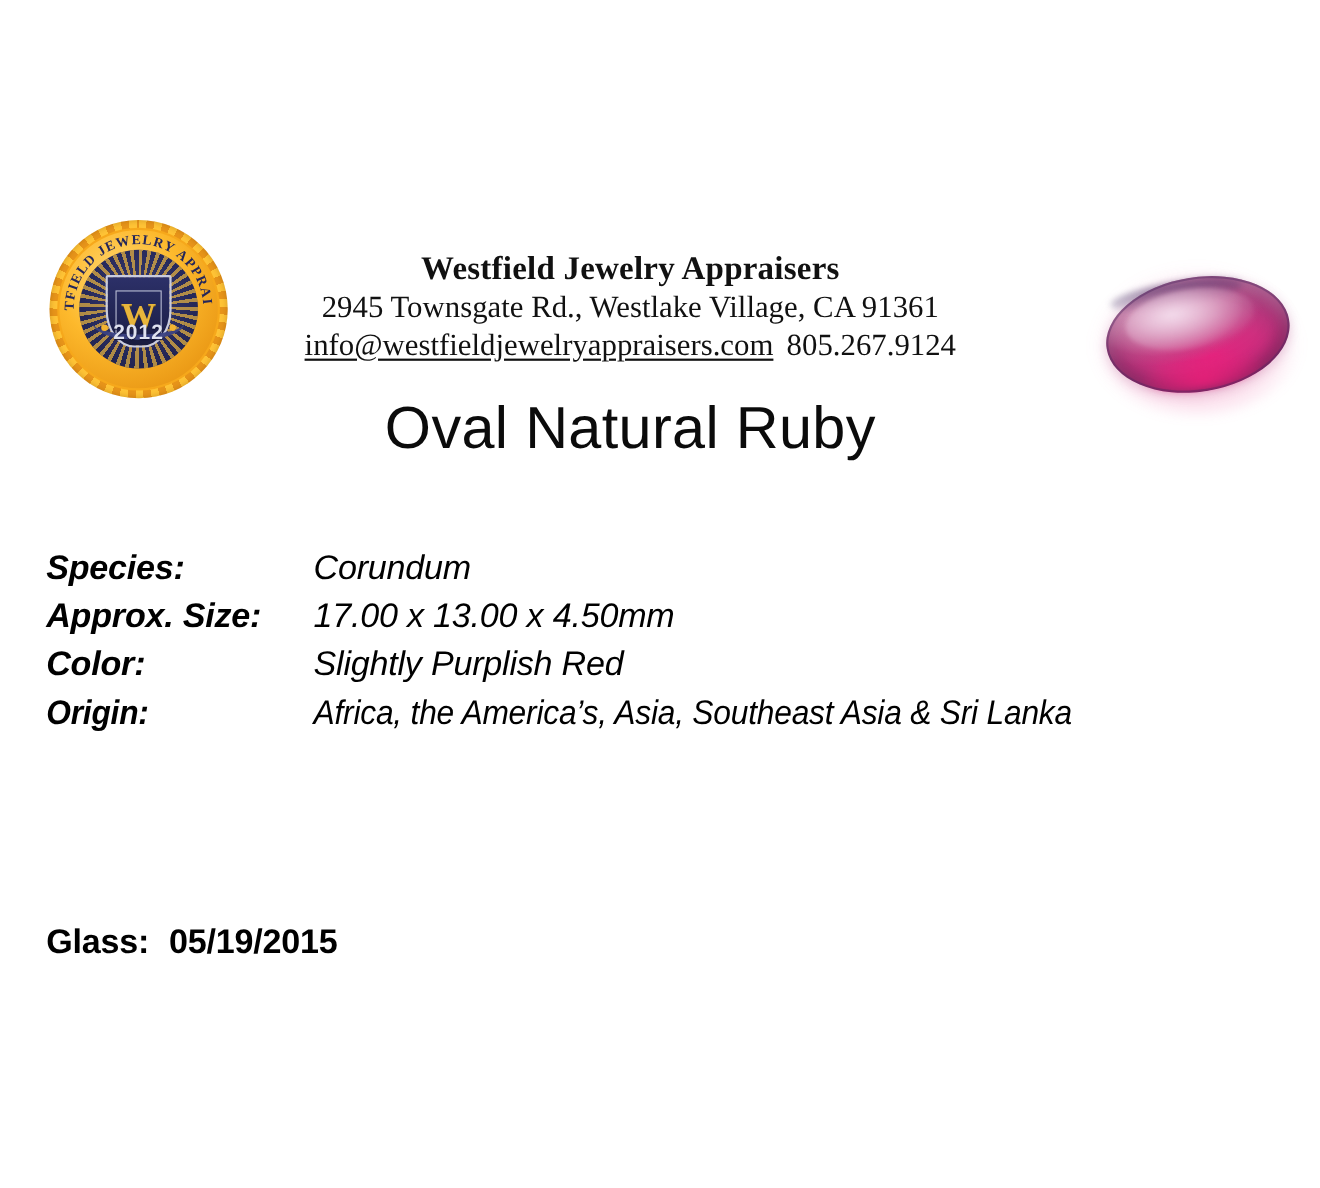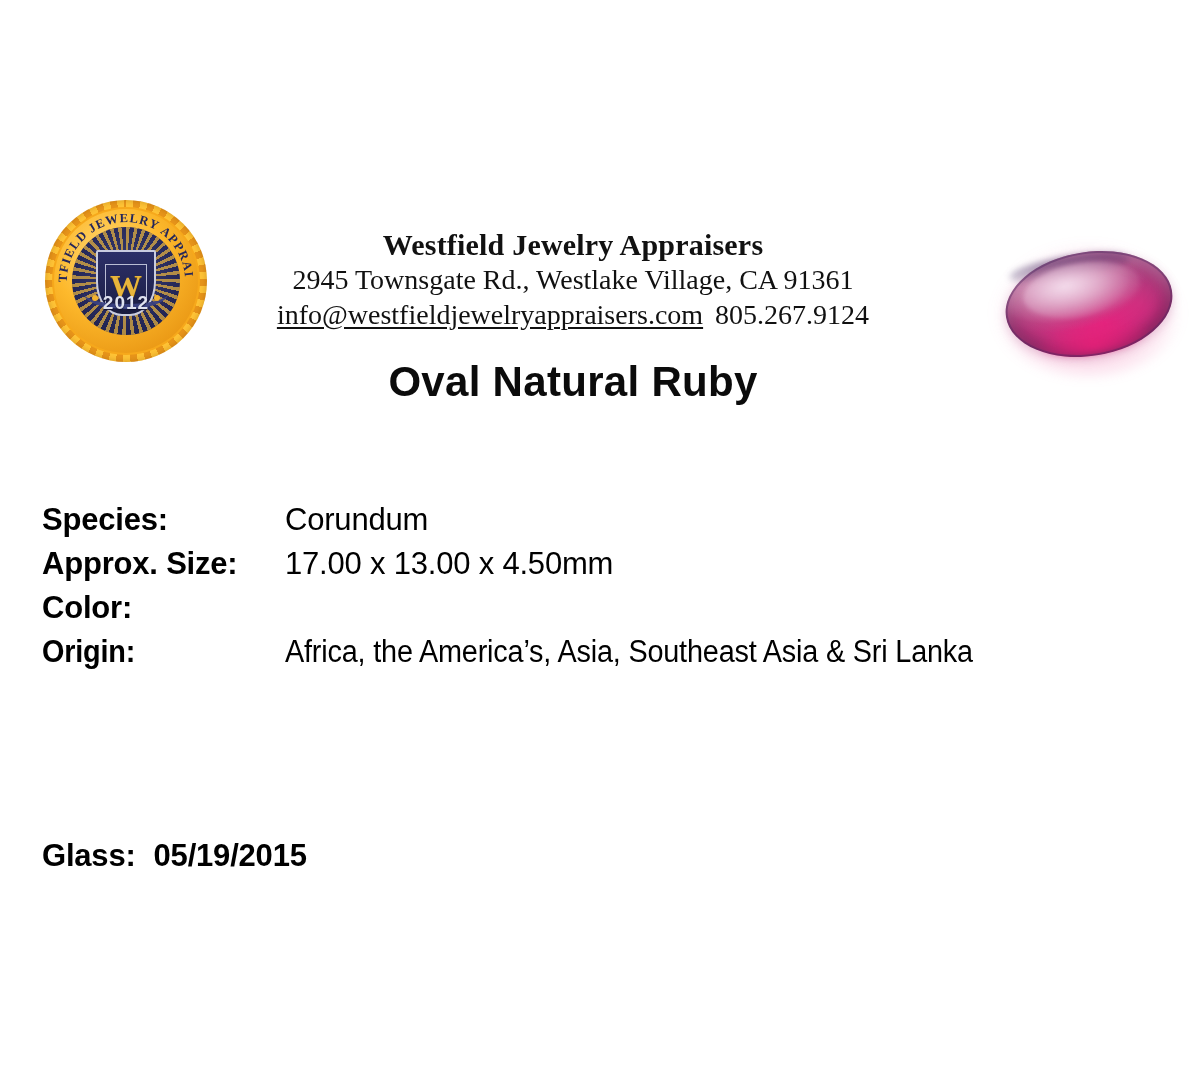--- a/index.html
+++ b/index.html
@@ -182,22 +182,22 @@
   }
   .contact-phone { margin-left: 12px; }
 
   .gem-title {
     position: absolute;
     left: 228px;
     top: 358px;
     width: 690px;
     text-align: center;
     font-family: "Liberation Sans", sans-serif;
-    font-size: 42px;
-    font-weight: 700;
+    font-size: 54px;
+    font-weight: 400;
     letter-spacing: .3px;
     color: #0b0b0b;
   }
 
   
   .gem-stage {
     position: absolute;
     left: 985px;
     top: 230px;
     width: 205px;
@@ -288,22 +288,23 @@
 
   
   .specs {
     position: absolute;
     left: 42px;
     top: 498px;
     width: 1115px;
   }
   .spec-row {
     display: flex;
-    align-items: center;
+    align-items: flex-start;
     height: 44px;
+    font-style: italic;
   }
   .spec-label {
     flex: 0 0 243px;
     font-size: 31px;
     font-weight: 700;
     letter-spacing: -.2px;
     white-space: nowrap;
     color: #000;
   }
   .spec-value {
@@ -391,20 +392,21 @@
       <div class="spec-value">Corundum</div>
     </div>
 
     <div class="spec-row">
       <div class="spec-label">Approx. Size:</div>
       <div class="spec-value">17.00 x 13.00 x 4.50mm</div>
     </div>
 
     <div class="spec-row">
       <div class="spec-label">Color:</div>
+      <div class="spec-value">Slightly Purplish Red</div>
     </div>
 
 
 
 
     <div class="spec-row wide">
       <div class="spec-label">Origin:</div>
       <div class="spec-value">Africa, the America’s, Asia, Southeast Asia &amp; Sri Lanka</div>
     </div>
 

